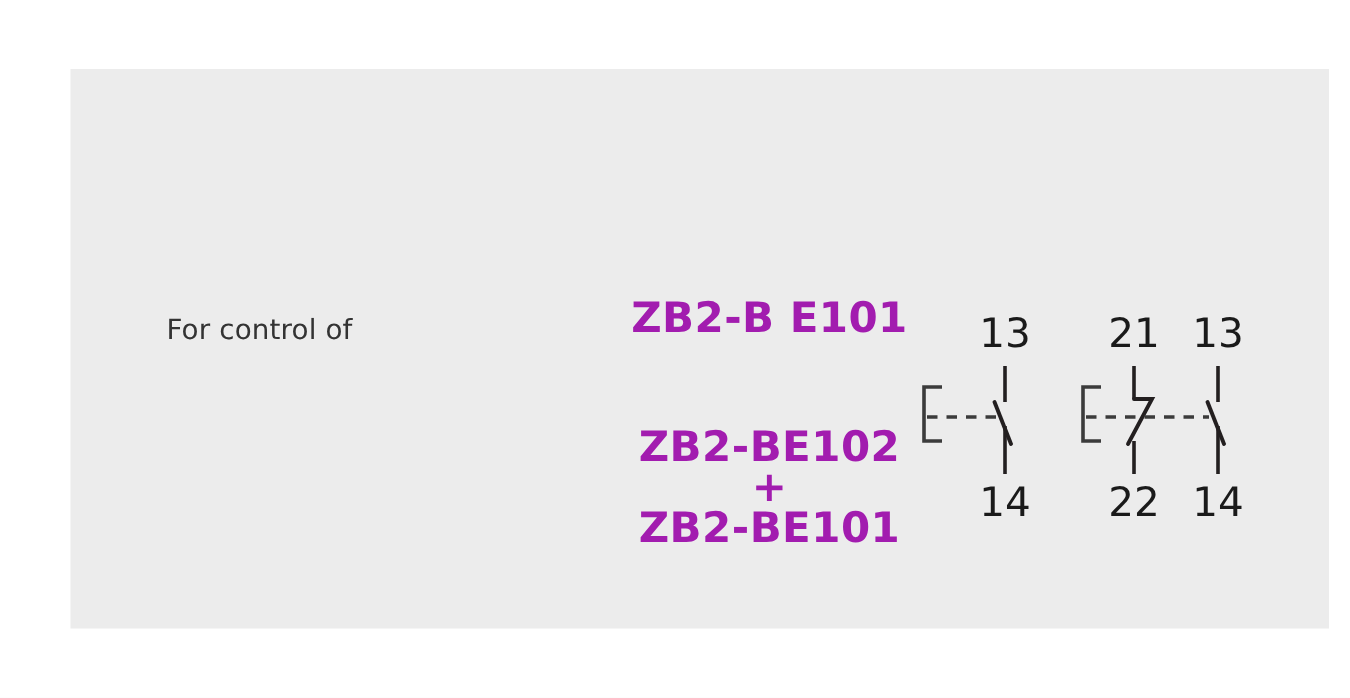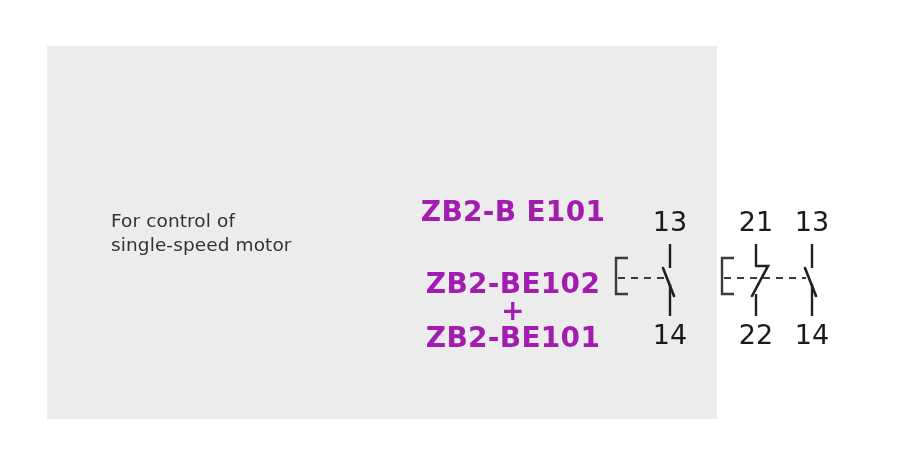--- a/index.html
+++ b/index.html
@@ -17,23 +17,24 @@
   .page {
     position: relative;
     width: 900px;
     height: 465px;
     background: #ffffff;
   }
   .panel {
     position: absolute;
     left: 47px;
     top: 46px;
-    width: 670px;
+    width: 806px;
     height: 373px;
     background: #ececec;
+    padding-left: 33px;
   }
   
   .desc {
     position: absolute;
     left: 64px;
     top: 163px;
     width: 270px;
     color: #333333;
     font-size: 18.5px;
     line-height: 23.5px;
@@ -58,21 +59,21 @@
     text-align: center;
     color: #a21caf;
     font-weight: bold;
     font-size: 28px;
     letter-spacing: 0.3px;
   }
   .parts .ref-top {
     line-height: 28px;
   }
   .parts .ref-stack {
-    margin-top: 44px;
+    margin-top: 58px;
     line-height: 27px;
   }
   .parts .ref-line {
     display: block;
     white-space: pre;
   }
   
   .symbols {
     position: absolute;
     left: 555px;
@@ -121,21 +122,20 @@
 </style>
 </head>
 <body>
 
 <div class="page">
   <div class="panel">
 
     <div class="desc">
       <p class="para">
         <span class="line">For control of</span>
-        <span class="line">single-speed motor</span>
       </p>
     </div>
 
     <div class="parts">
       <div class="ref-top">ZB2-B E101</div>
       <div class="ref-stack">
         <span class="ref-line">ZB2-BE102</span>
         <span class="ref-line">+</span>
         <span class="ref-line">ZB2-BE101</span>
       </div>

